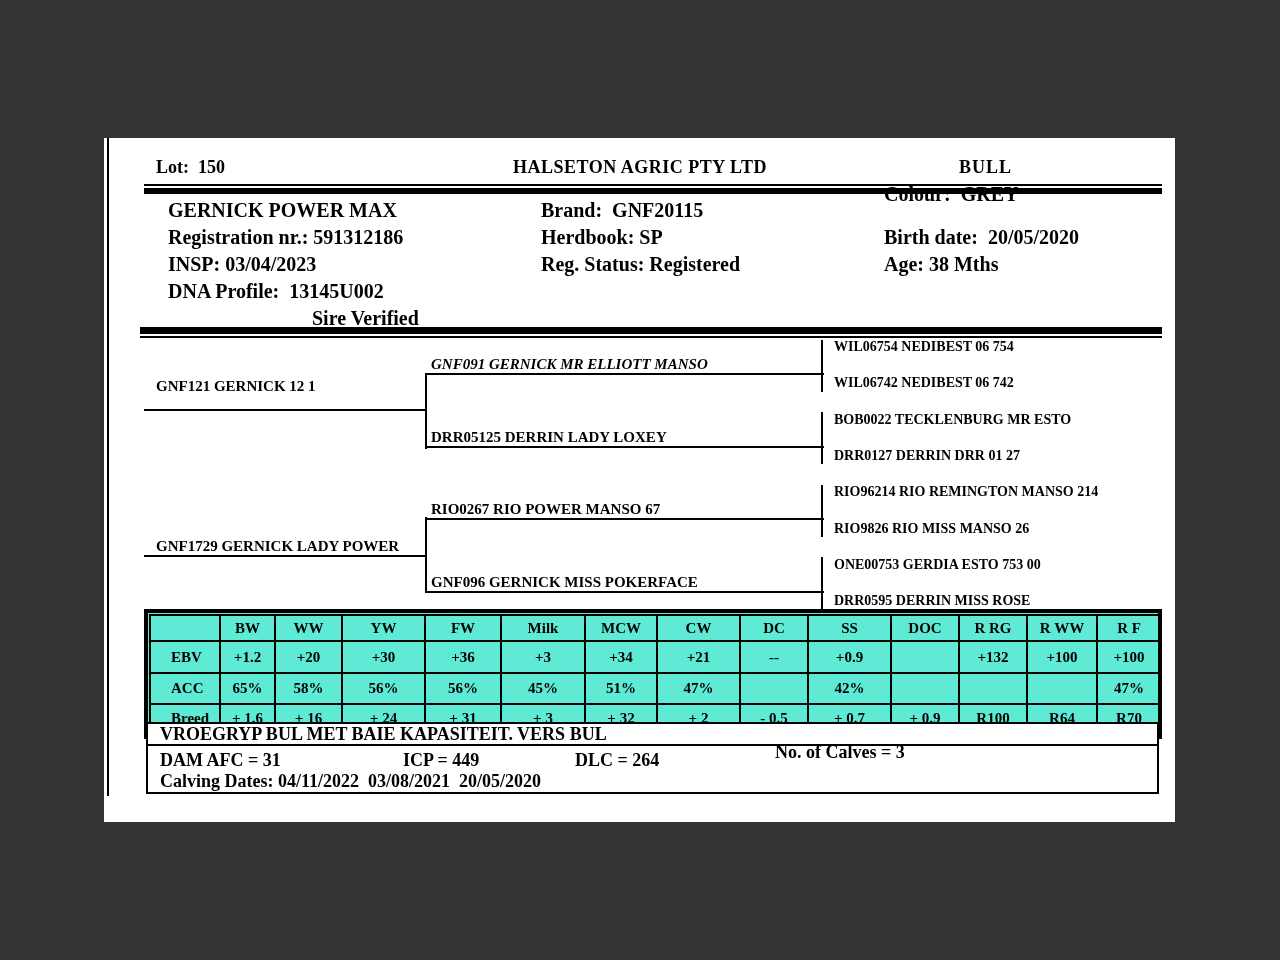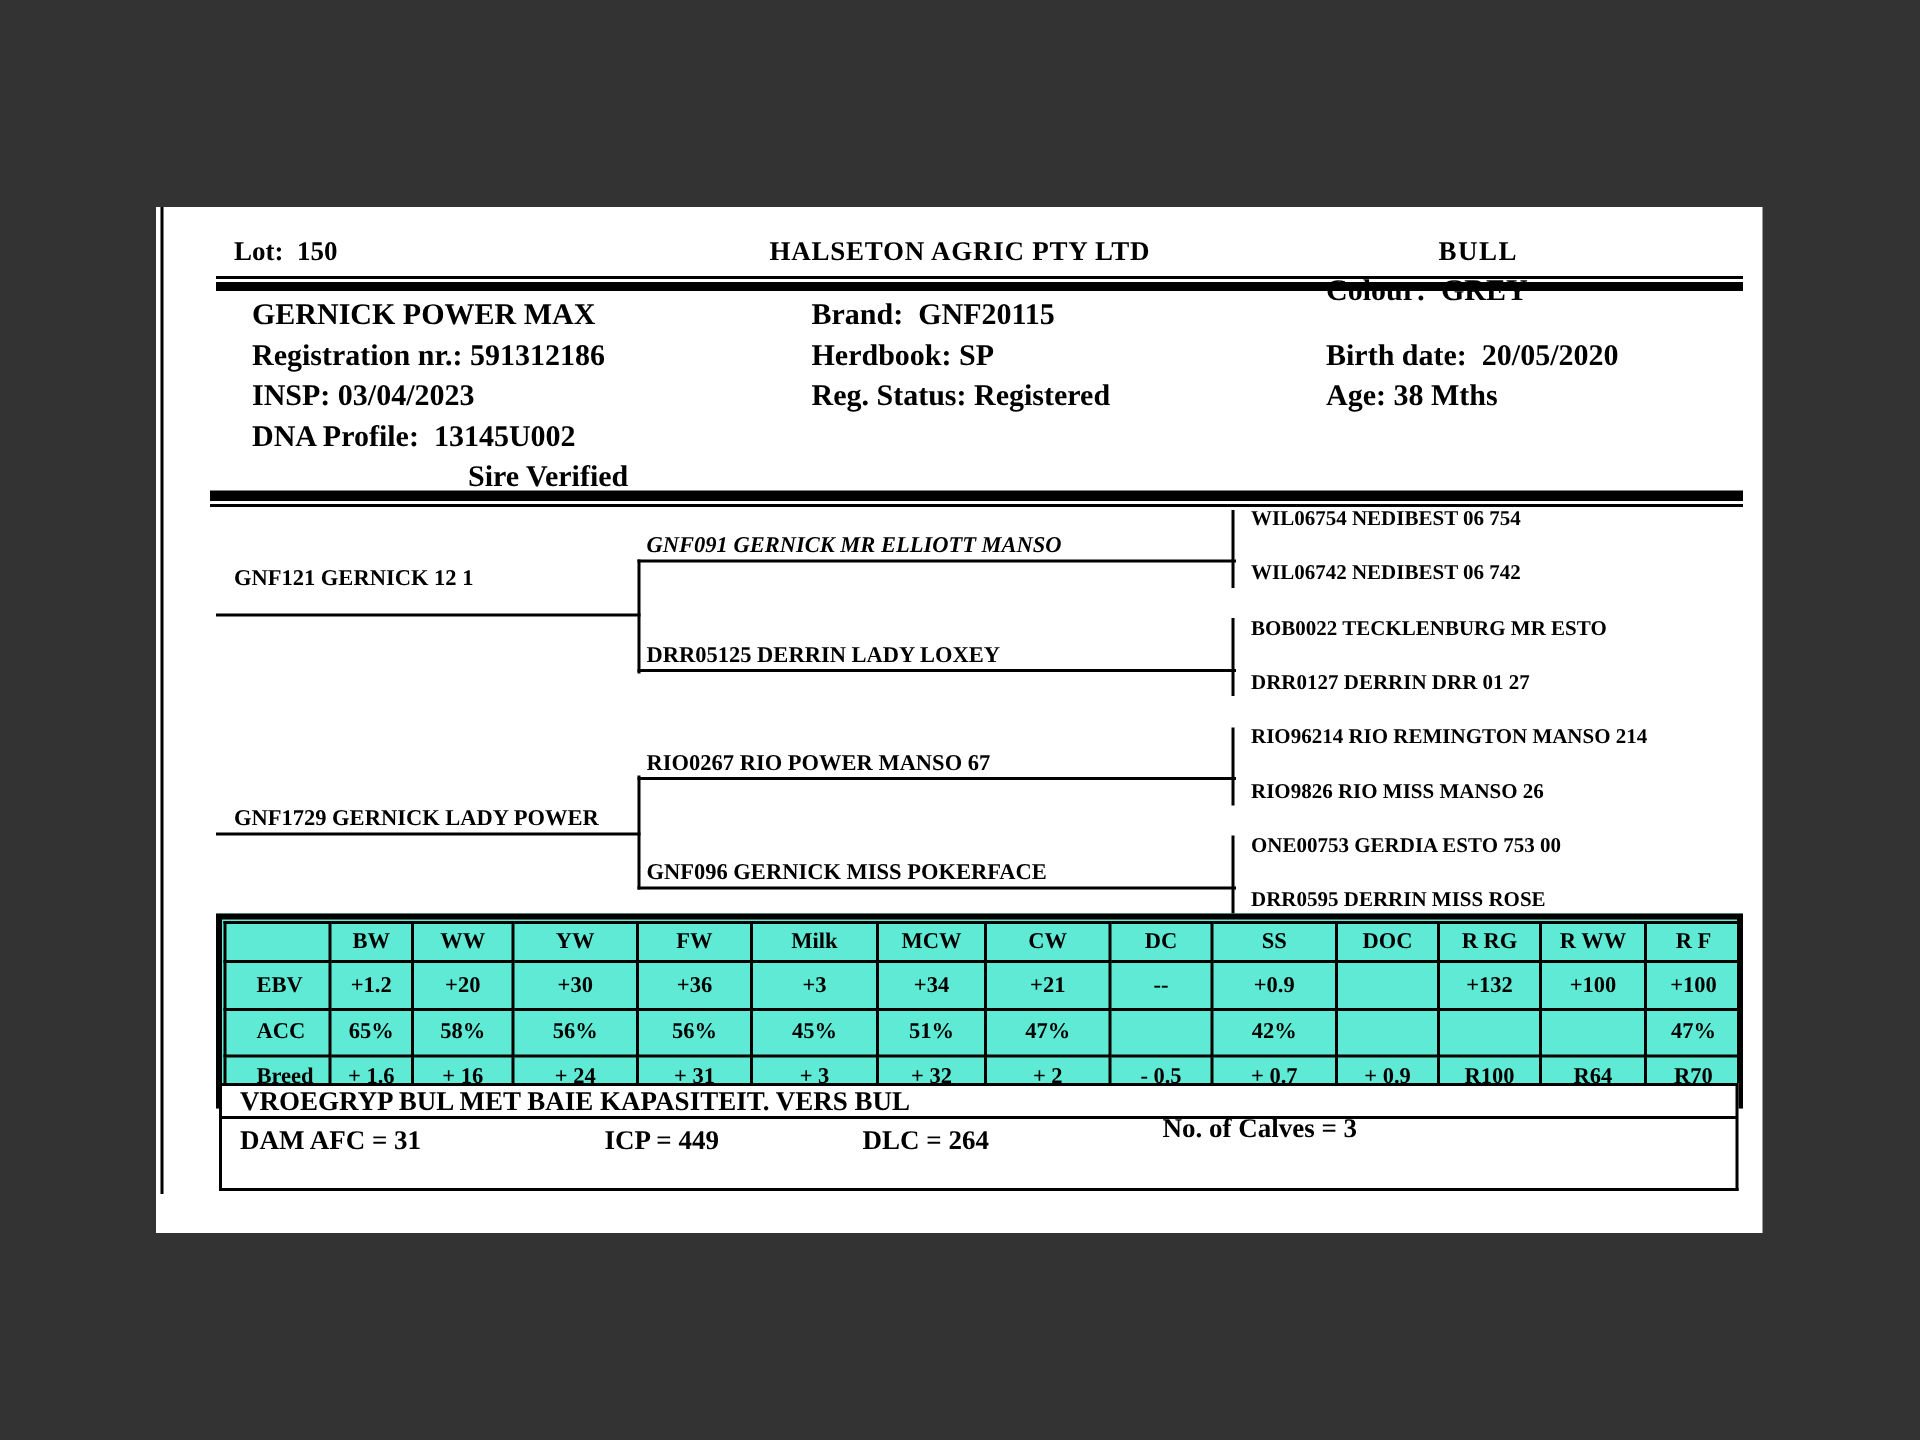--- a/index.html
+++ b/index.html
@@ -187,15 +187,16 @@
     </div>
 
     <div class="notes-box" style="left:42px; top:584px; width:1013px; height:24px;"></div>
     <div class="abs fs18" style="left:56px; top:586px;">VROEGRYP BUL MET BAIE KAPASITEIT. VERS BUL</div>
 
     <div class="notes-box" style="left:42px; top:608px; width:1013px; height:48px; border-top:none;"></div>
     <div class="abs fs18" style="left:56px; top:612px;">DAM AFC = 31</div>
     <div class="abs fs18" style="left:299px; top:612px;">ICP = 449</div>
     <div class="abs fs18" style="left:471px; top:612px;">DLC = 264</div>
     <div class="abs fs18" style="left:671px; top:604px;">No. of Calves = 3</div>
+    <div class="abs fs18" style="left:56px; top:633px;">Calving Dates: 04/11/2022  03/08/2021  20/05/2020</div>
 
   </div>
 </div>
 
 </body></html>

